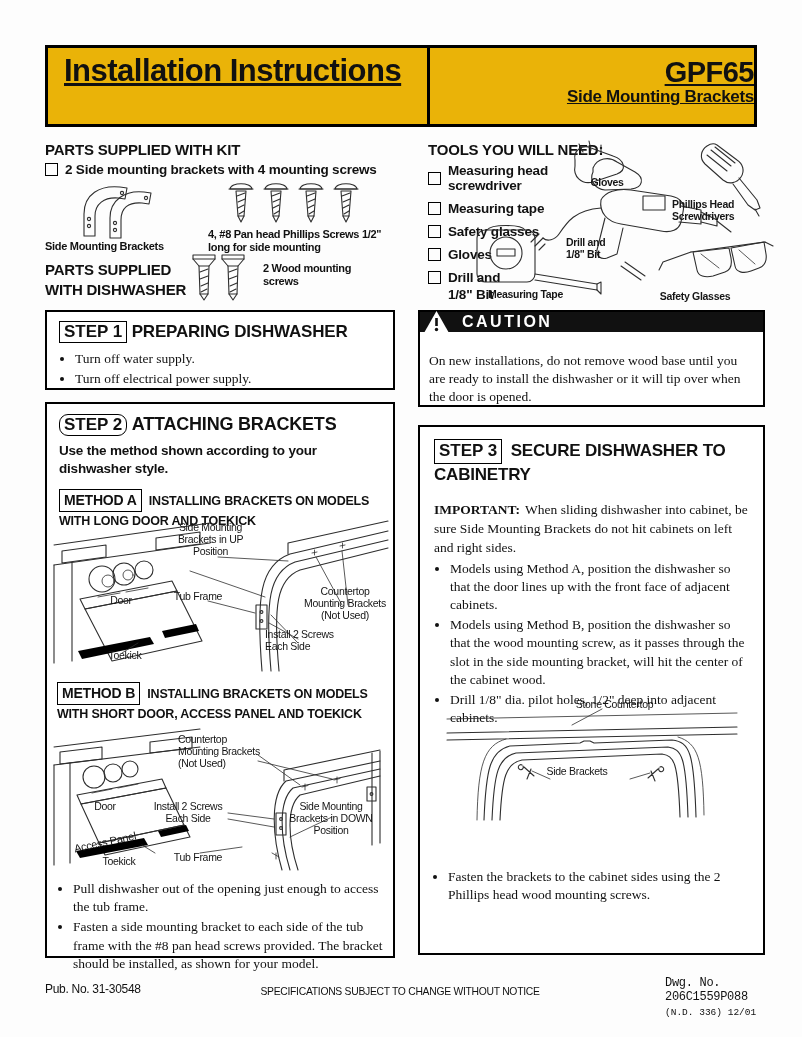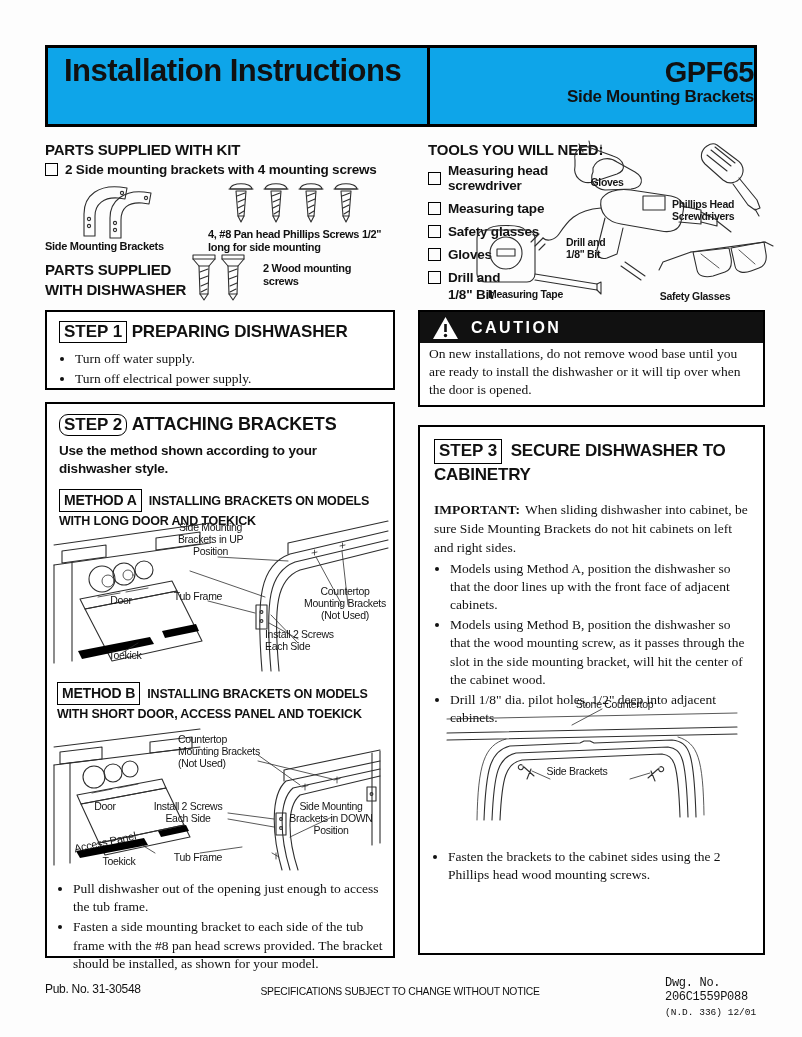--- a/index.html
+++ b/index.html
@@ -18,21 +18,21 @@
   ul.b{margin:6px 0 0 0;padding-left:16px;}
   ul.b li{font-family:"Liberation Serif",serif;font-size:13.5px;line-height:1.35;margin-bottom:2px;}
   svg{display:block;}
   .art path,.art rect,.art circle,.art line,.art ellipse{stroke:#2e2e2e;fill:none;stroke-width:1.1;stroke-linecap:round;stroke-linejoin:round;}
   .art .fill{fill:#000;stroke:none;}
   .art .thin{stroke-width:0.8;}
 </style>
 </head>
 <body>
 
-<div class="abs" style="left:45px;top:45px;width:712px;height:82px;border:3px solid #000;display:flex;background:#0ea5e9;box-sizing:border-box;">
+<div class="abs" style="left:45px;top:45px;width:712px;height:82px;border:3px solid #000;display:flex;background:#eab308;box-sizing:border-box;text-decoration:underline;">
   <div style="width:382px;border-right:3px solid #000;font-size:31px;font-weight:bold;line-height:1.1;
               padding:6px 0 0 16px;letter-spacing:-0.5px;box-sizing:border-box;">Installation Instructions</div>
   <div style="flex:1;text-align:right;padding-top:9px;">
     <div style="font-size:29px;font-weight:bold;letter-spacing:-0.5px;line-height:1.05;">GPF65</div>
     <div style="font-size:17px;font-weight:bold;letter-spacing:-0.3px;">Side Mounting Brackets</div>
   </div>
 </div>
 
 <div class="abs h-bold" style="left:45px;top:141px;font-size:15px;">PARTS SUPPLIED WITH KIT</div>
 <div class="abs chkrow" style="left:45px;top:162px;">
@@ -173,29 +173,29 @@
     <span class="badge" style="font-size:17px;">STEP 1</span>
     <span class="h-bold" style="font-size:17px;">PREPARING DISHWASHER</span>
   </div>
   <ul class="b" style="margin-top:7px;">
     <li>Turn off water supply.</li>
     <li>Turn off electrical power supply.</li>
   </ul>
 </div>
 
 <div class="box" style="left:418px;top:310px;width:347px;height:97px;padding:0;">
-  <div style="background:#111;height:31px;display:flex;align-items:center;padding-left:12px;">
+  <div style="background:#111;height:20px;display:flex;align-items:center;padding-left:3px;">
     <svg width="27" height="24" viewBox="0 0 27 24" style="margin-right:12px;">
       <path d="M13.5 1 L26 23 L1 23 Z" fill="#fff"></path>
       <rect x="12.2" y="8" width="2.6" height="8" fill="#111"></rect>
       <circle cx="13.5" cy="19.5" r="1.7" fill="#111"></circle>
     </svg>
     <span style="color:#fff;font-weight:bold;font-size:16px;letter-spacing:2.5px;">CAUTION</span>
   </div>
-  <div class="serif" style="font-size:13.5px;line-height:1.35;padding:2px 9px;">On new installations, do not remove wood base until you are ready to install the dishwasher or it will tip over when the door is opened.</div>
+  <div class="serif" style="font-size:13.5px;line-height:1.35;padding:20px 9px;">On new installations, do not remove wood base until you are ready to install the dishwasher or it will tip over when the door is opened.</div>
 </div>
 
 <div class="box" style="left:45px;top:402px;width:350px;height:556px;">
   <div style="padding:10px 12px 0 12px;">
     <span class="badge" style="font-size:17px;border-radius:9px;">STEP 2</span>
     <span class="h-bold" style="font-size:18px;">ATTACHING BRACKETS</span>
     <div class="h-bold" style="font-size:13.5px;margin-top:6px;width:290px;line-height:1.3;">Use the method shown according to your dishwasher style.</div>
     <div style="margin-top:12px;font-size:12.5px;font-weight:bold;letter-spacing:-0.2px;line-height:1.5;">
       <span class="badge" style="font-size:14px;margin-right:4px;">METHOD A</span>
       <span>INSTALLING BRACKETS ON MODELS WITH LONG DOOR AND TOEKICK</span>
@@ -353,21 +353,21 @@
 
   <path d="M92 72 l10 9 M99 74 l-4 10 M90 70 a2.5 2.5 0 1 0 1 1"></path>
   <path d="M226 74 l-10 9 M219 76 l4 10 M228 72 a2.5 2.5 0 1 1 -1 1"></path>
 
   <path d="M170 14 L140 30" class="thin"></path>
   <path d="M118 84 L100 76 M198 84 L218 78" class="thin"></path>
 </svg>
 <div class="dlab" style="left:562px;top:698px;width:105px;">Stone Countertop</div>
 <div class="dlab" style="left:537px;top:765px;width:80px;">Side Brackets</div>
 
-<div class="abs" style="left:432px;top:848px;width:322px;">
+<div class="abs" style="left:432px;top:868px;width:322px;">
   <ul class="b" style="margin:0;">
     <li>Fasten the brackets to the cabinet sides using the 2 Phillips head wood mounting screws.</li>
   </ul>
 </div>
 
 <div class="abs" style="left:45px;top:982px;font-size:12px;letter-spacing:-0.3px;">Pub. No. 31-30548</div>
 <div class="abs" style="left:230px;top:985px;width:340px;text-align:center;font-size:10.8px;letter-spacing:-0.3px;transform:scaleX(0.96);">SPECIFICATIONS SUBJECT TO CHANGE WITHOUT NOTICE</div>
 <div class="abs" style="left:665px;top:976px;font-family:Liberation Mono, monospace;">
   <div style="font-size:12px;letter-spacing:-0.3px;">Dwg. No. 206C1559P088</div>
   <div style="font-size:9.5px;margin-top:3px;">(N.D. 336) 12/01</div>

